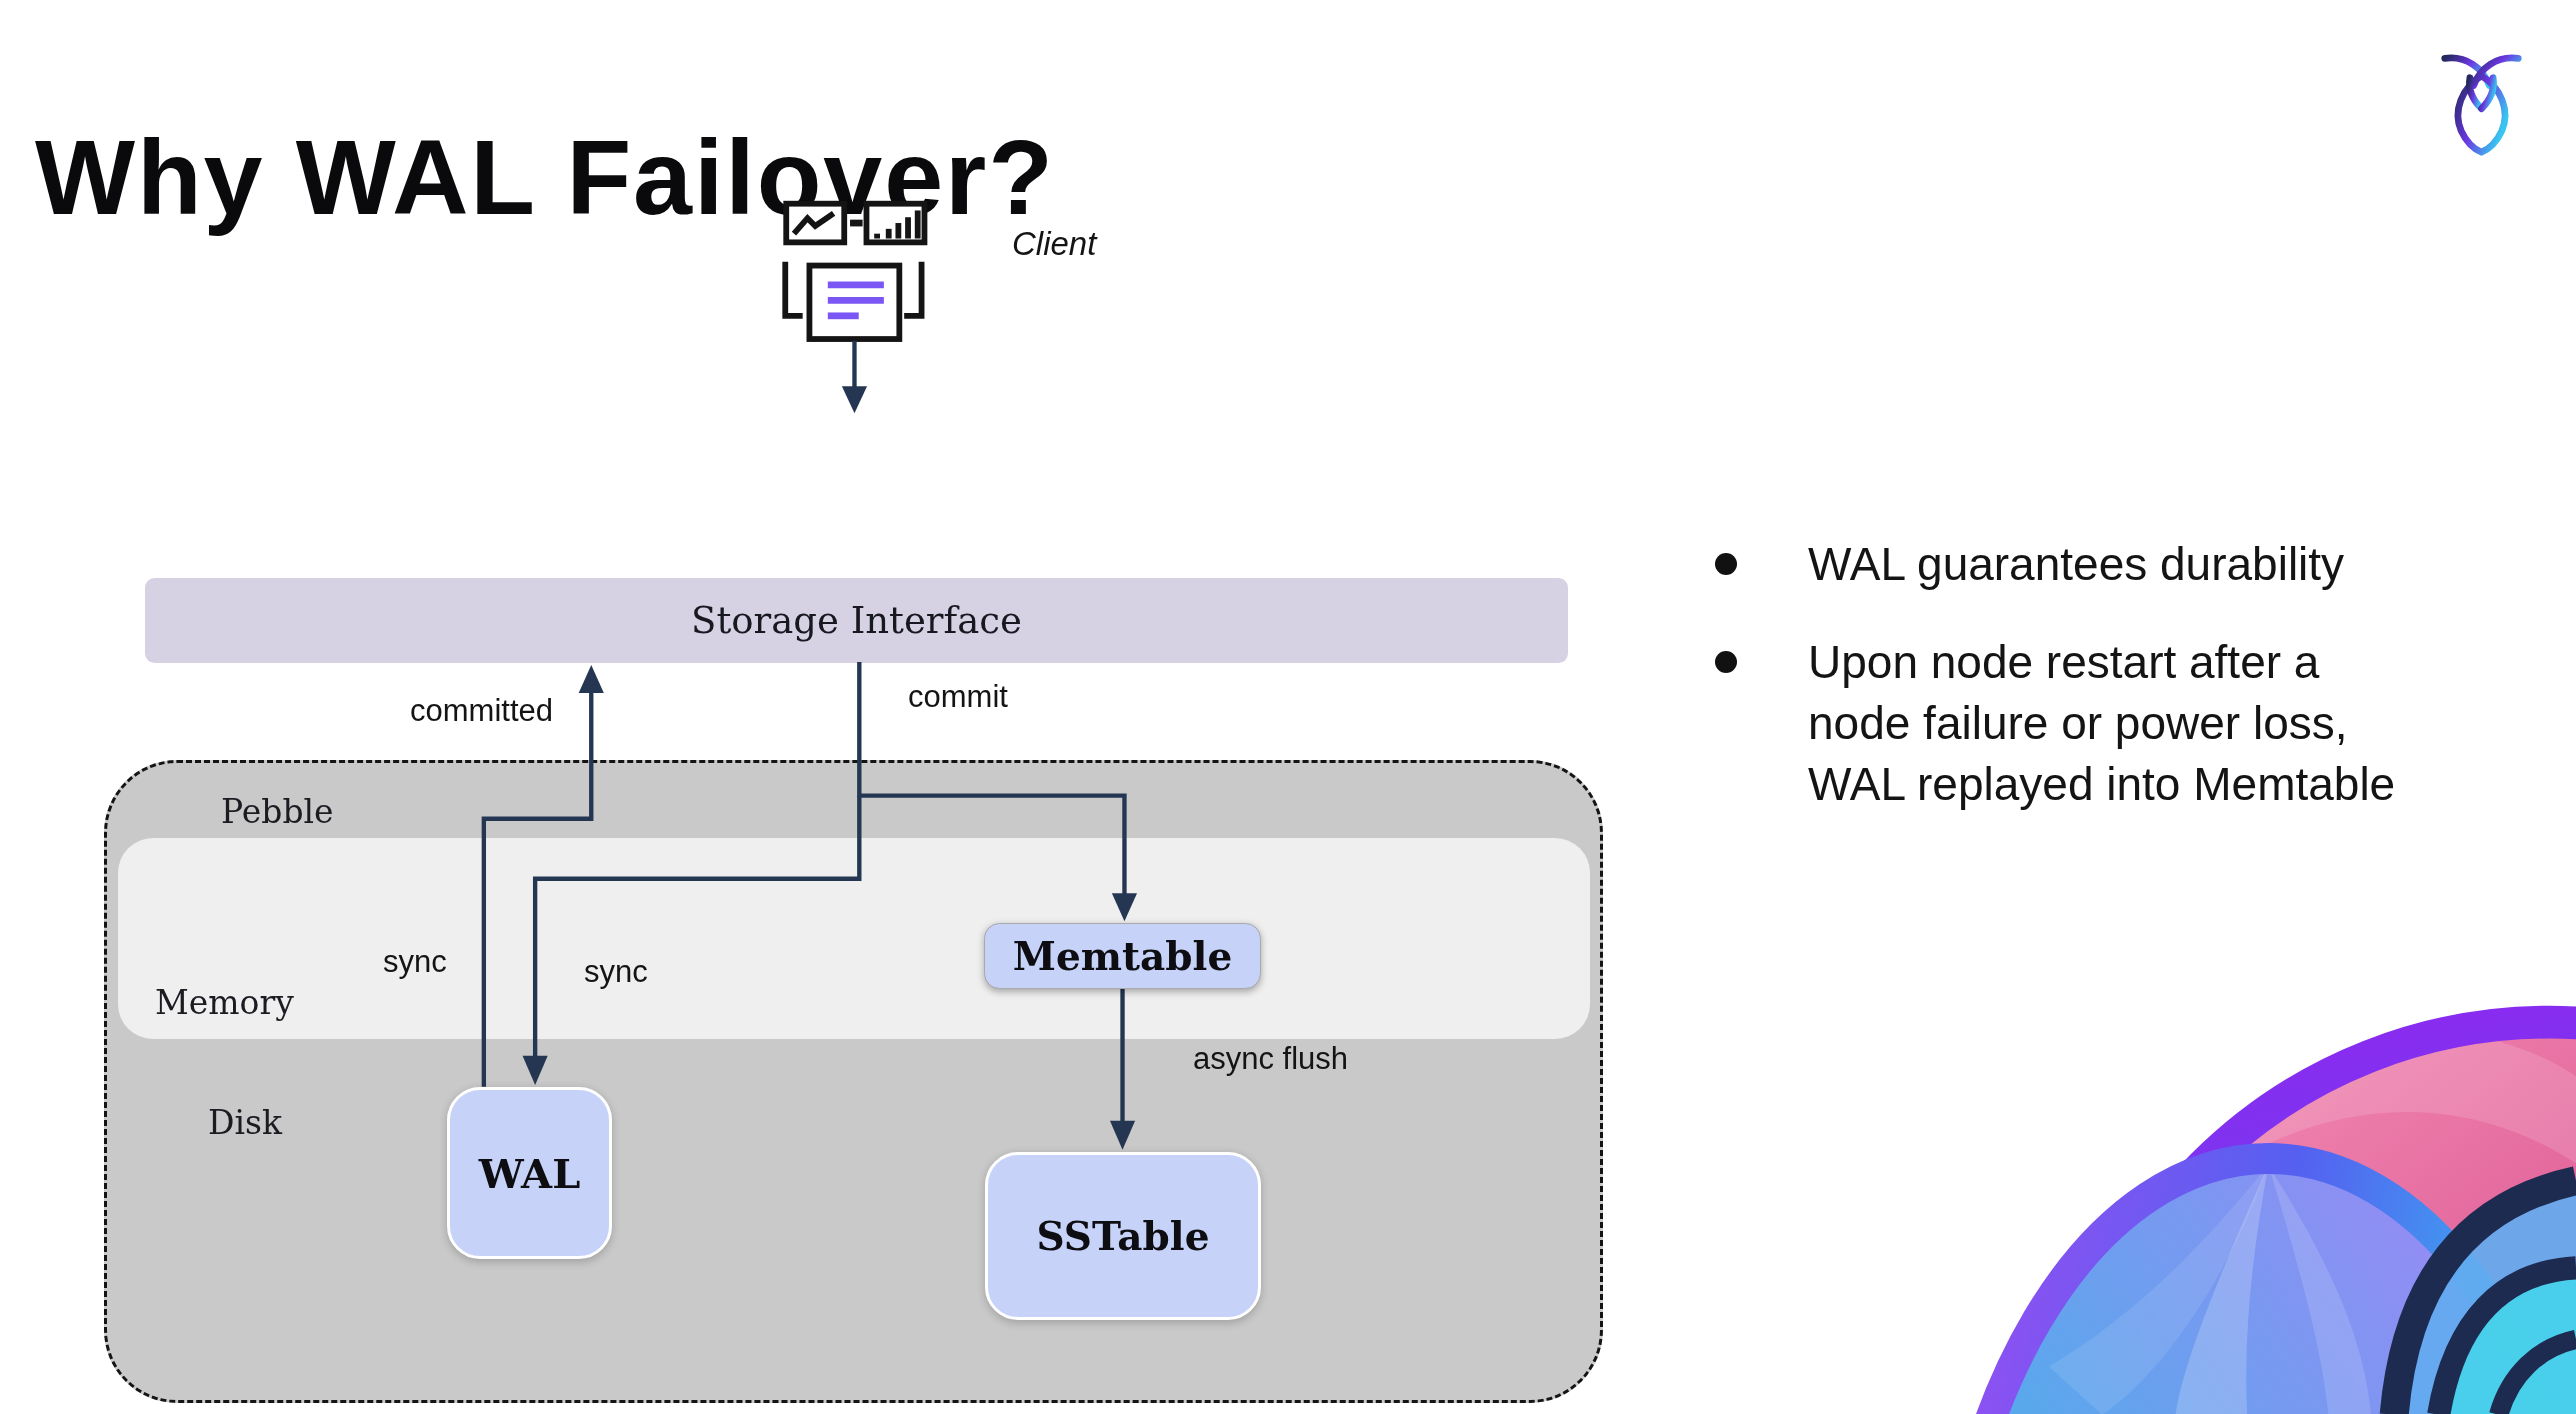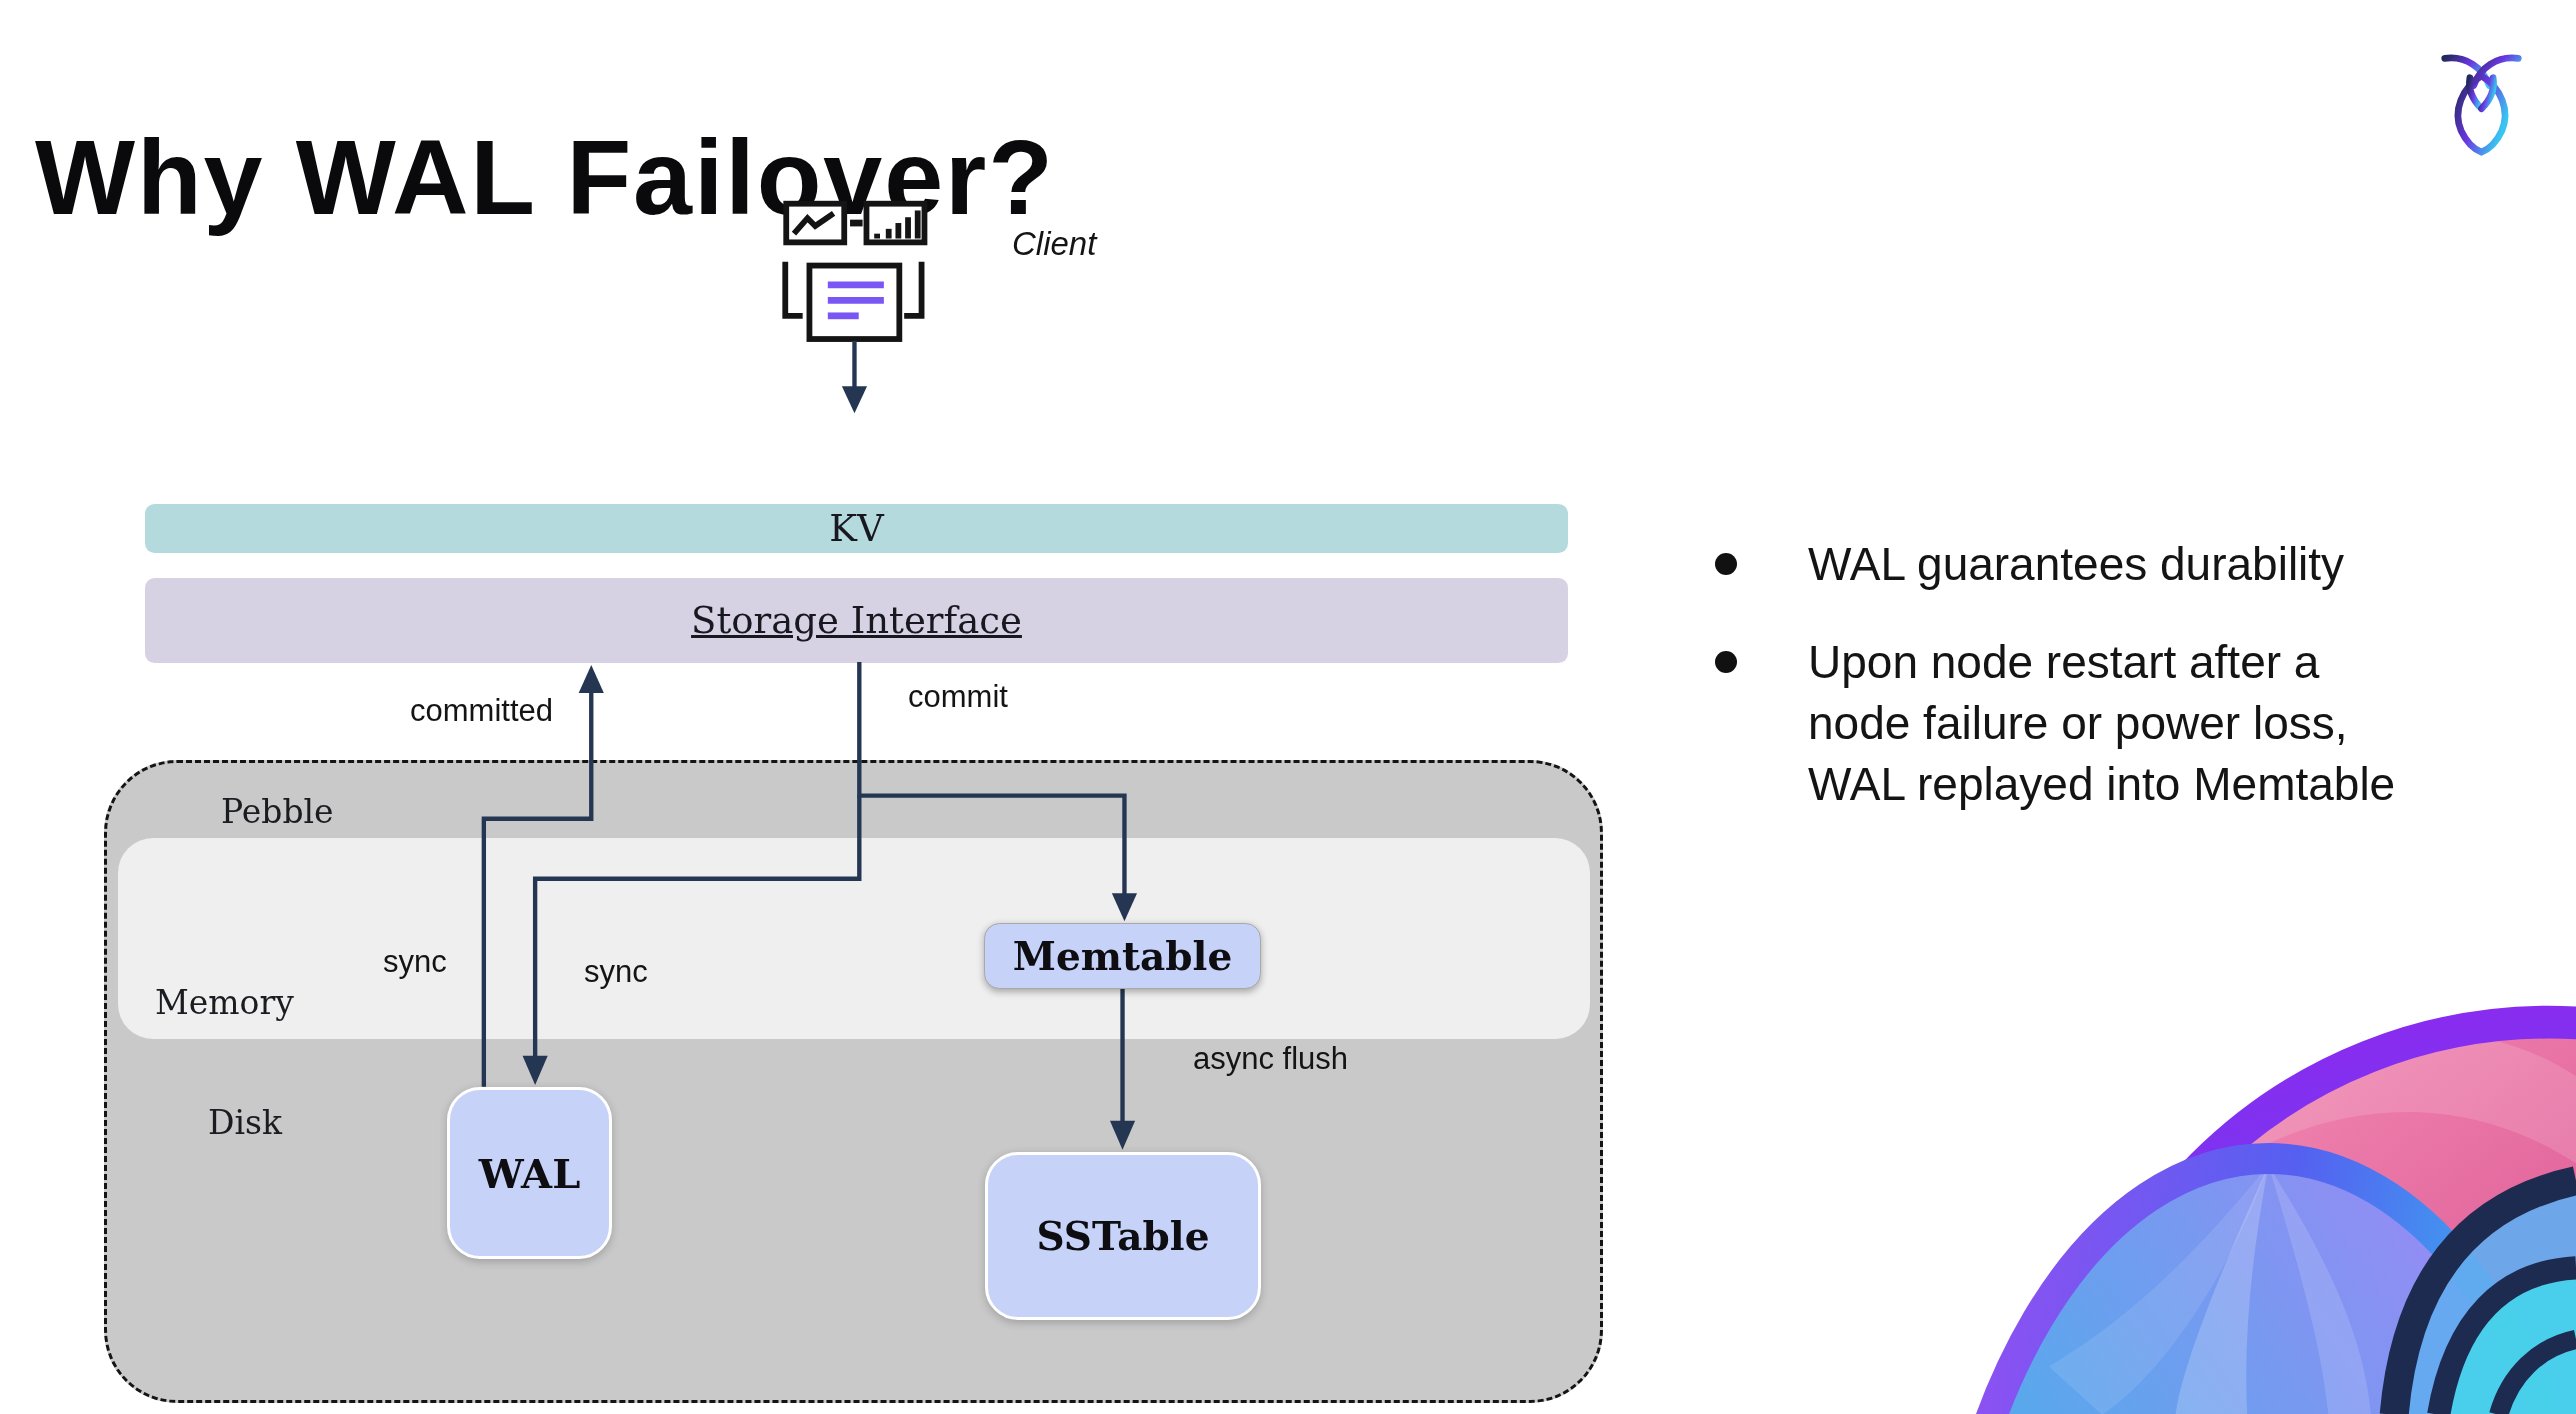--- a/index.html
+++ b/index.html
@@ -27,21 +27,21 @@
   .client-label{position:absolute; left:1012px; top:225px; font-size:33px; color:#141414;font-style:italic;}
 
   
   .bar{
     position:absolute; left:145px; width:1423px; border-radius:9.7px;
     display:flex; align-items:center; justify-content:center;
     font-size:37px; color:#181820; z-index:3;
   }
   .bar-sql{top:414px; height:48px; background:var(--sql-bar,#f5dfbd);}
   .bar-kv{top:504px; height:49px; background:var(--kv-bar,#b5dadd);}
-  .bar-storage{top:578px; height:85px; background:var(--storage-bar,#d6d1e3);text-decoration:underline;}
+  .bar-storage{top:578px; height:85px; background:var(--storage-bar,#d6d1e3);}
 
   
   .pebble{
     position:absolute; left:104px; top:760px; width:1499px; height:643px;
     background:var(--pebble-fill,#c9c9c9);
     border:3.9px dashed #141414; border-radius:73px; box-sizing:border-box; z-index:1;
   }
   .memory-band{
     position:absolute; left:118px; top:838px; width:1472px; height:201px;
     background:var(--memory-fill,#efefef); border-radius:35px; z-index:2;
@@ -122,23 +122,20 @@
     </g>
     <rect x="47" y="78" width="93" height="76" fill="#ffffff" stroke="#141414" stroke-width="6"></rect>
     <g stroke-width="7" style="stroke:var(--doc-lines,#7a57f5)">
       <line x1="66" y1="98" x2="124" y2="98"></line>
       <line x1="66" y1="114" x2="124" y2="114"></line>
       <line x1="66" y1="130" x2="98" y2="130"></line>
     </g>
   </svg>
   <div class="client-label">Client</div>
 
-  <div class="bar bar-kv serif">
-      <span>KV</span>
-    </div>
   <div class="bar bar-storage serif">
       <span>Storage Interface</span>
     </div>
 
   <div class="pebble"></div>
   <div class="memory-band"></div>
   <div class="region-label lbl-pebble serif">Pebble</div>
   <div class="region-label lbl-memory serif">Memory</div>
   <div class="region-label lbl-disk serif">Disk</div>
 

